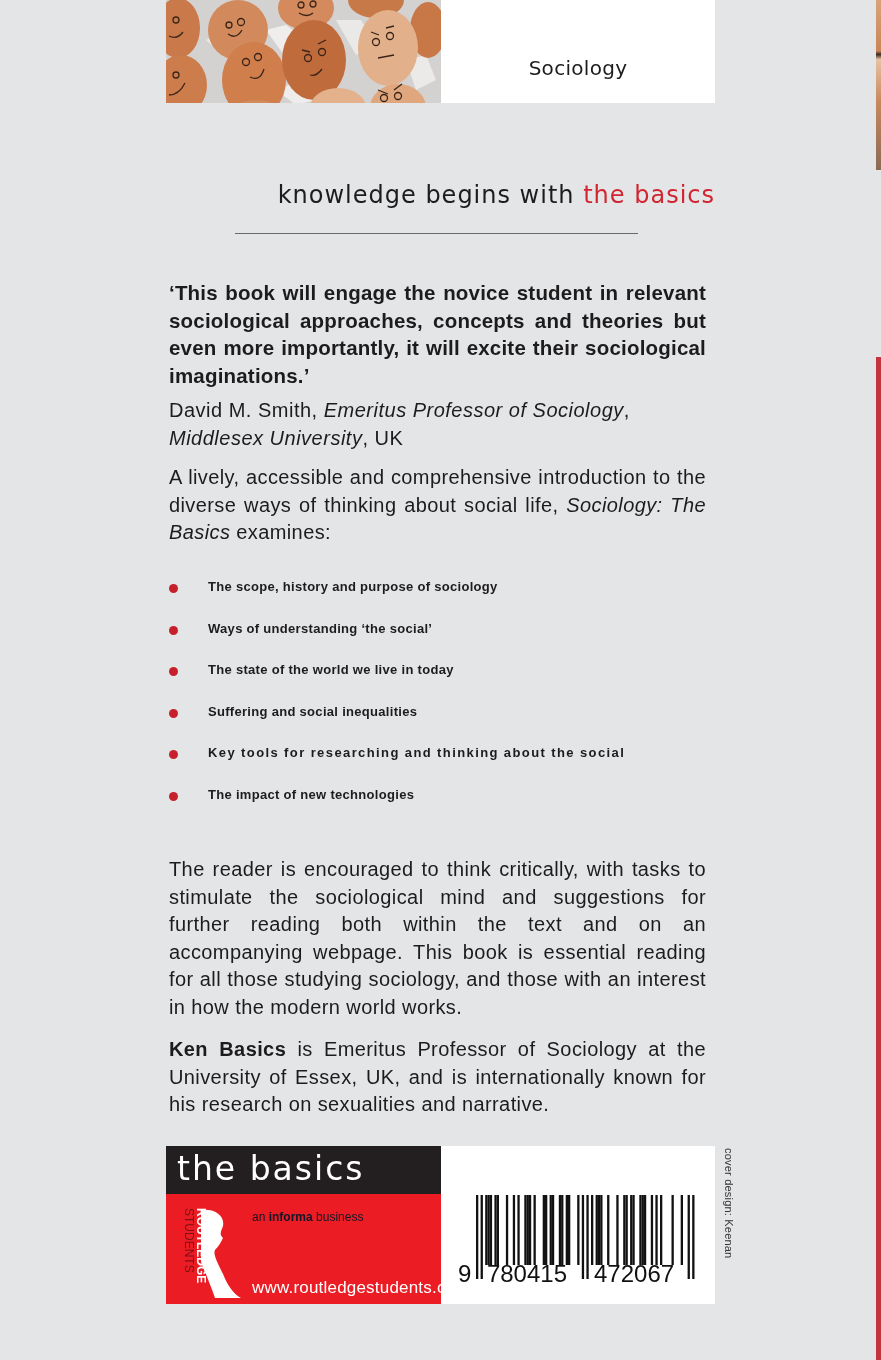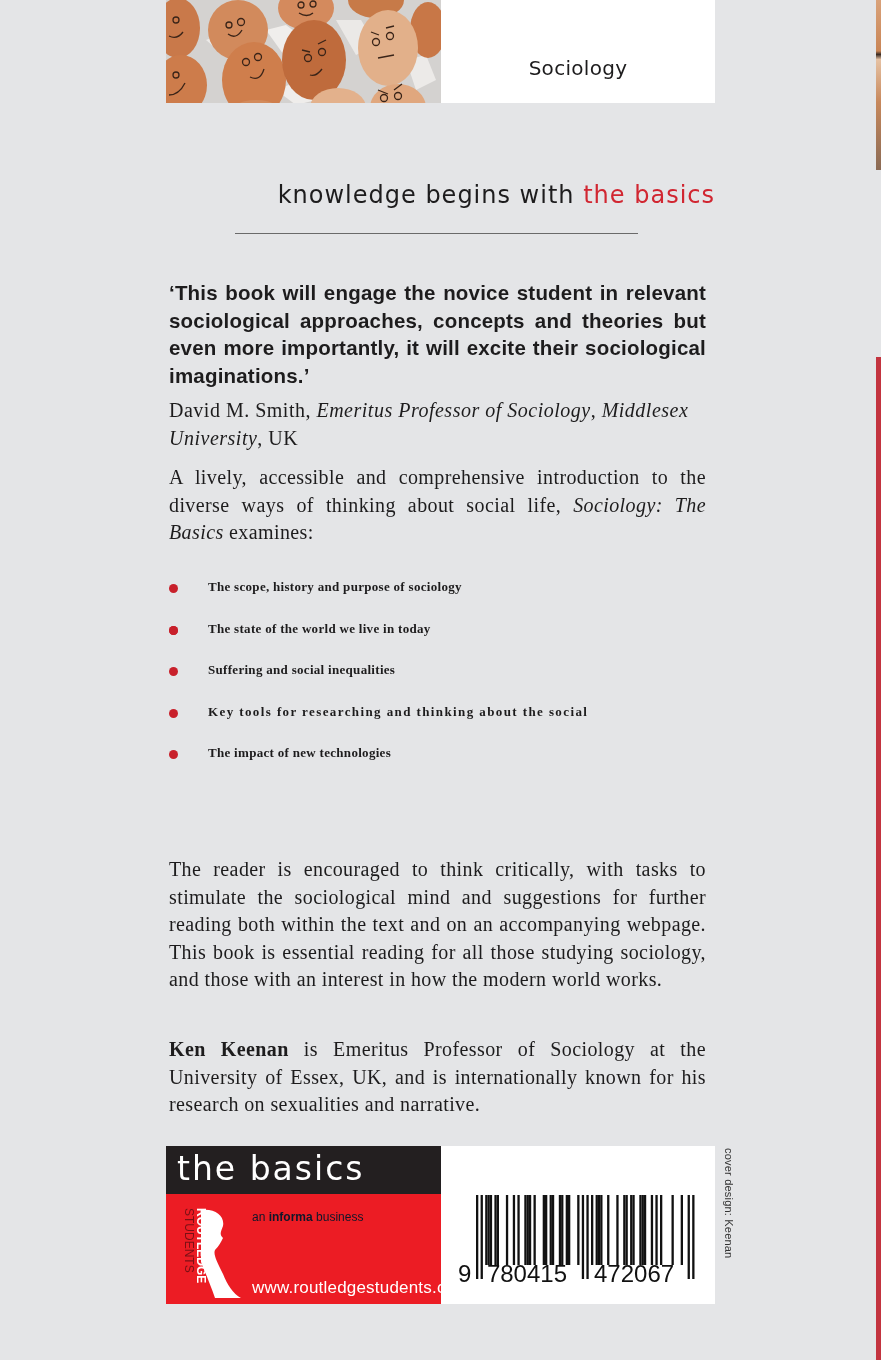--- a/index.html
+++ b/index.html
@@ -38,21 +38,21 @@
   
   .tagline {
     position: absolute; left: 166px; width: 549px; top: 181px; text-align: right;
     font-family: "DejaVu Sans", sans-serif; font-size: 24px; letter-spacing: 1px; color: #1d1c1d;
   }
   .tagline .accent { color: #d12631; }
   .rule {
     position: absolute; left: 235px; top: 233px; width: 403px; height: 1px; background: #6a6a6a;
   }
 
-  .content { position: absolute; left: 169px; width: 537px; font-family: Liberation Serif, serif; }
+  .content { position: absolute; left: 169px; width: 537px; }
   .quote {
     top: 279px; font-family: "Liberation Sans Narrow", "Liberation Sans", sans-serif;
     font-weight: bold; font-size: 20.5px; line-height: 27.5px; text-align: justify; letter-spacing: 0.2px;
   }
   .attribution {
     top: 397px; font-size: 20px; line-height: 27.5px; letter-spacing: 0.5px;
   }
   .attribution i { font-style: italic; }
   .intro {
     top: 464px; font-size: 20px; line-height: 27.5px; text-align: justify; letter-spacing: 0.4px;
@@ -180,31 +180,31 @@
 <div class="content attribution">
   <span>David M. Smith</span>, <i>Emeritus Professor of Sociology</i>, <i>Middlesex University</i>, <span>UK</span>
 </div>
 
 <div class="content intro">
   <span>A lively, accessible and comprehensive introduction to the diverse ways of thinking about social life, </span><i>Sociology: The Basics</i><span> examines:</span>
 </div>
 
 <ul class="content bullets">
   <li><span class="dot"></span><span>The scope, history and purpose of sociology</span></li>
-  <li><span class="dot"></span></li>
+  <li><span class="dot"></span><span>Ways of understanding ‘the social’</span></li>
   <li><span class="dot"></span><span>The state of the world we live in today</span></li>
   <li><span class="dot"></span><span>Suffering and social inequalities</span></li>
   <li class="wide"><span class="dot"></span><span>Key tools for researching and thinking about the social</span></li>
   <li><span class="dot"></span><span>The impact of new technologies</span></li>
 </ul>
 
 <div class="content reader">The reader is encouraged to think critically, with tasks to stimulate the sociological mind and suggestions for further reading both within the text and on an accompanying webpage. This book is essential reading for all those studying sociology, and those with an interest in how the modern world works.</div>
 
 <div class="content author">
-  <b>Ken Keenan</b><span> is Emeritus Professor of Sociology at the University of Essex, UK, and is internationally known for his research on sexualities and narrative.</span>
+  <b>Ken Basics</b><span> is Emeritus Professor of Sociology at the University of Essex, UK, and is internationally known for his research on sexualities and narrative.</span>
 </div>
 
 <div class="bottom-band">
   <div class="brand-panel">
     <div class="brand-black">
       <div class="brand-title">the basics</div>
     </div>
     <div class="brand-red">
       <svg class="logo" viewBox="0 0 68 94">
         <text x="0" y="0" transform="translate(10,2) rotate(90)" font-family="Liberation Sans, sans-serif" font-size="12" fill="#7a1015">STUDENTS</text>

